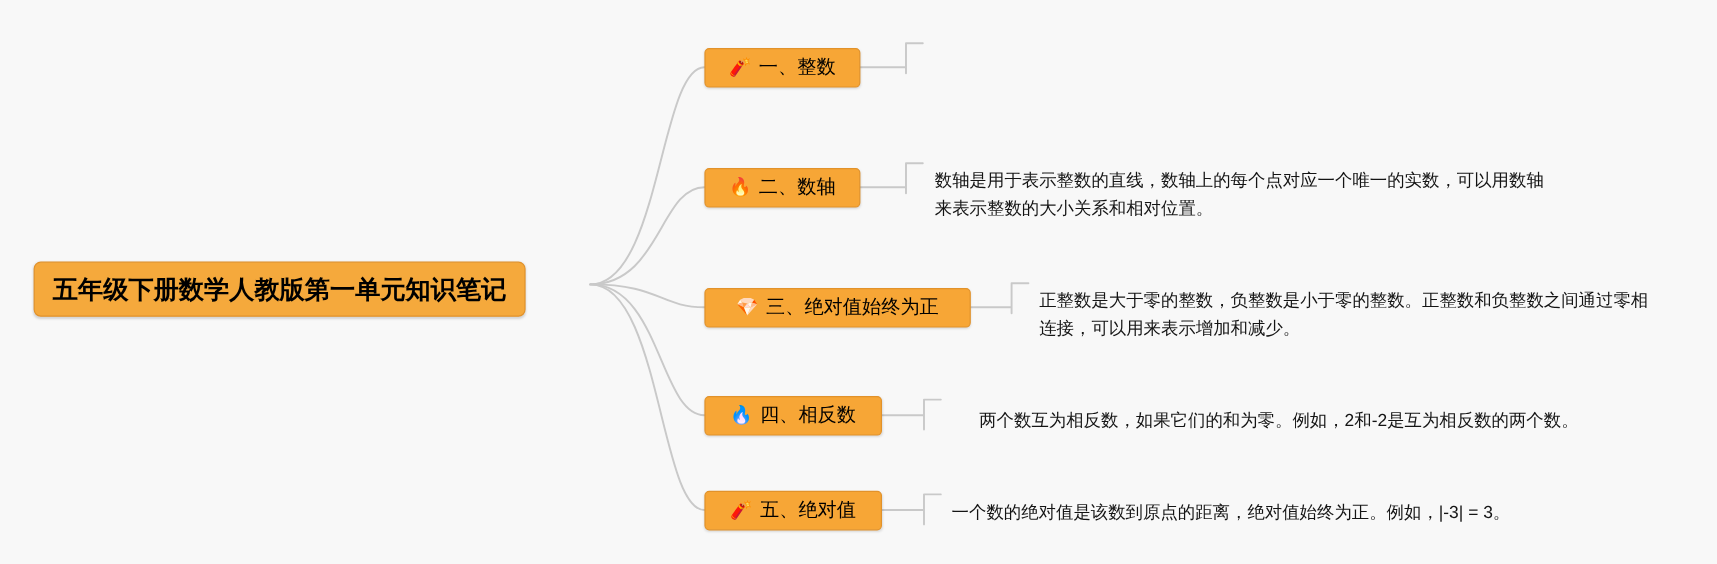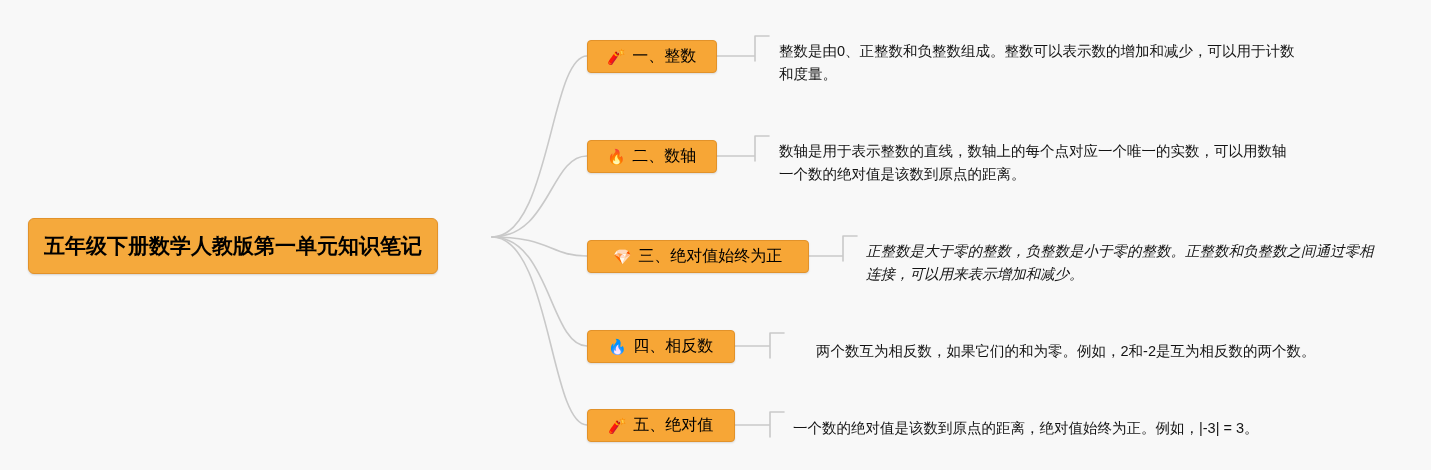--- a/index.html
+++ b/index.html
@@ -22,21 +22,21 @@
   }
   svg.connectors path{
     fill:none;
     stroke:#c9c9c9;
     stroke-width:1.6;
     stroke-linecap:round;
   }
   .root-node{
     position:absolute;
     left:28px;top:218px;
-    height:56px;
+    height:46px;
     display:flex;align-items:center;
     padding:0 15px;
     background:#F5A93C;
     border:1px solid #e2922a;
     border-radius:6px;
     box-shadow:0 1px 2px rgba(0,0,0,.15);
     font-size:21px;
     font-weight:bold;
     color:#000;
     white-space:nowrap;
@@ -93,35 +93,33 @@
   </svg>
 
   <div class="root-node">
     <span>五年级下册数学人教版第一单元知识笔记</span>
   </div>
 
   <div class="branch-node" style="left:587px;top:40px;width:130px;">
     <span class="icon">🧨</span>
     <span>一、整数</span>
   </div>
-  <div class="desc" style="left:779px;top:40px;width:560px;">整数是由0、正整数和负整数组成。整数可以表示数的增加和减少，可以用于计数
-和度量。</div>
 
   <div class="branch-node" style="left:587px;top:140px;width:130px;">
     <span class="icon">🔥</span>
     <span>二、数轴</span>
   </div>
   <div class="desc" style="left:779px;top:140px;width:560px;">数轴是用于表示整数的直线，数轴上的每个点对应一个唯一的实数，可以用数轴
-一个数的绝对值是该数到原点的距离。</div>
+来表示整数的大小关系和相对位置。</div>
 
   <div class="branch-node" style="left:587px;top:240px;width:222px;">
     <span class="icon icon-gold">💎</span>
     <span>三、绝对值始终为正</span>
   </div>
-  <div class="desc" style="left:866px;top:240px;width:560px;font-style:italic;">正整数是大于零的整数，负整数是小于零的整数。正整数和负整数之间通过零相
+  <div class="desc" style="left:866px;top:240px;width:560px;">正整数是大于零的整数，负整数是小于零的整数。正整数和负整数之间通过零相
 连接，可以用来表示增加和减少。</div>
 
   <div class="branch-node" style="left:587px;top:330px;width:148px;">
     <span class="icon icon-blue">🔥</span>
     <span>四、相反数</span>
   </div>
   <div class="desc" style="left:816px;top:340px;width:620px;">两个数互为相反数，如果它们的和为零。例如，2和-2是互为相反数的两个数。</div>
 
   <div class="branch-node" style="left:587px;top:409px;width:148px;">
     <span class="icon">🧨</span>

